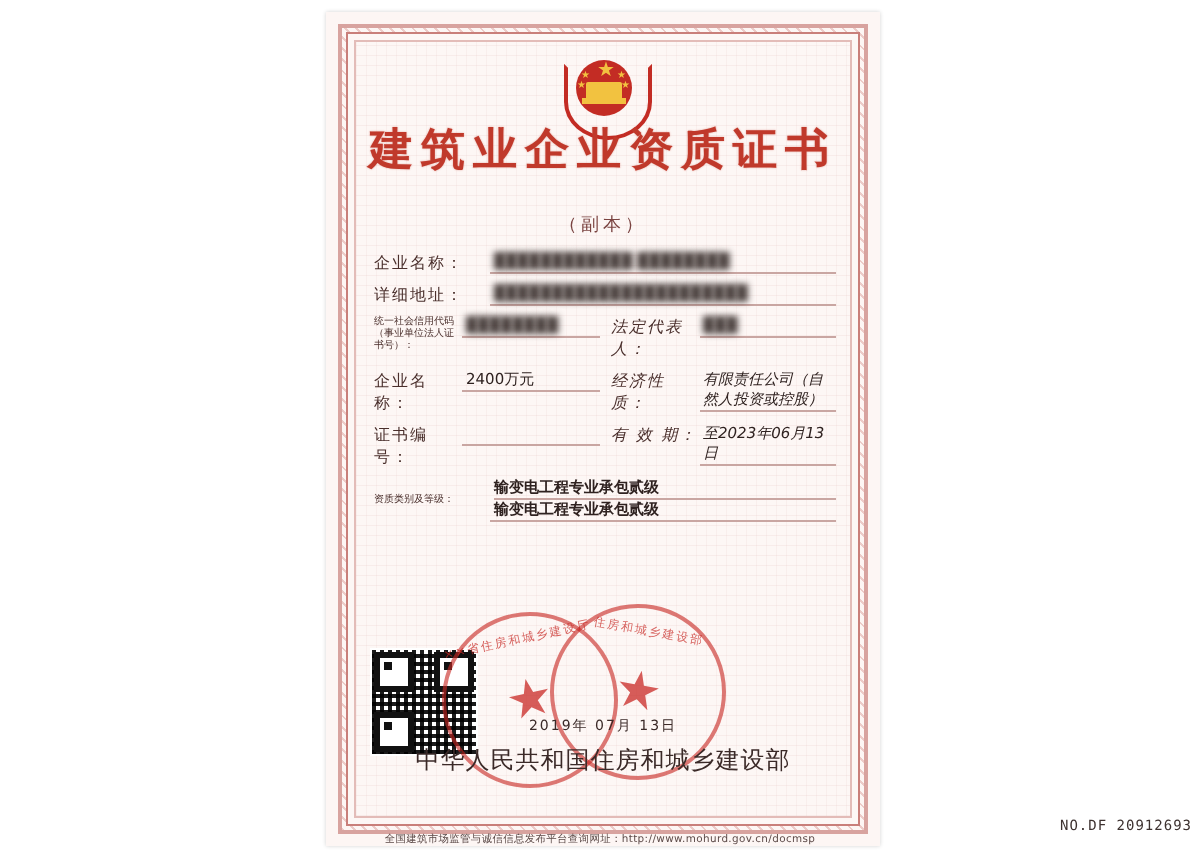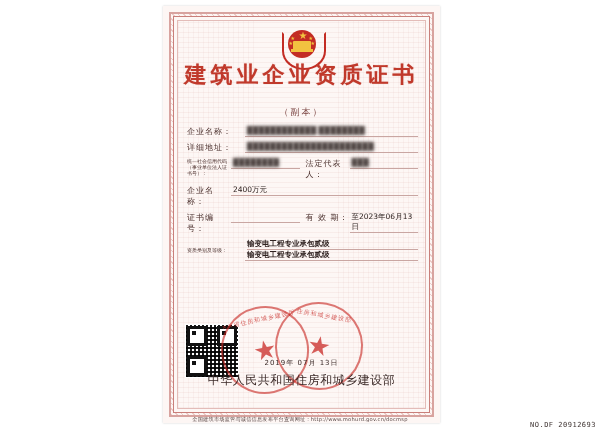--- a/index.html
+++ b/index.html
@@ -187,21 +187,21 @@
     align-items: flex-start;
     margin-bottom: 5px;
   }
   .half {
     display: flex;
     align-items: flex-start;
     flex: 1;
   }
   .half .field-label { width: 44px; flex: 0 0 44px; }
   .half .field-label.small { width: 44px; flex: 0 0 44px; }
-  .half-right { margin-left: 6px; }
+  .half-right { margin-left: 6px; font-style: italic; }
   .half-right .field-label { width: 44px; flex: 0 0 44px; }
   .multi-value {
     flex: 1;
     font-size: 7.5px;
     line-height: 10px;
     color: #2f2220;
     padding-left: 2px;
     border-bottom: 0.6px solid #c9a6a2;
   }
   .multi-value div { border-bottom: 0.6px solid #c9a6a2; font-weight: bold; }
@@ -291,21 +291,21 @@
     right: 0;
     bottom: 6px;
     text-align: center;
     font-size: 5.2px;
     color: #5c4a48;
     letter-spacing: 0.2px;
   }
   .cert-no {
     position: absolute;
     right: 4px;
-    bottom: 0;
+    bottom: 12px;
     font-size: 7px;
     color: #3d3230;
     letter-spacing: 0.5px;
     font-family: "DejaVu Sans Mono", "Liberation Mono", monospace;
   }
 </style>
 </head>
 <body>
 
 <div id="page">
@@ -355,20 +355,24 @@
           <div class="field-label">法定代表人：</div>
           <div class="field-value blurred">███</div>
         </div>
       </div>
 
       <div class="half-row">
         <div class="half">
           <div class="field-label">企业名称：</div>
           <div class="field-value">2400万元</div>
         </div>
+        <div class="half half-right">
+          <div class="field-label">经济性质：</div>
+          <div class="field-value">有限责任公司（自然人投资或控股）</div>
+        </div>
       </div>
 
       <div class="half-row">
         <div class="half">
           <div class="field-label">证书编号：</div>
           <div class="field-value"></div>
         </div>
         <div class="half half-right">
           <div class="field-label">有 效 期：</div>
           <div class="field-value">至2023年06月13日</div>

